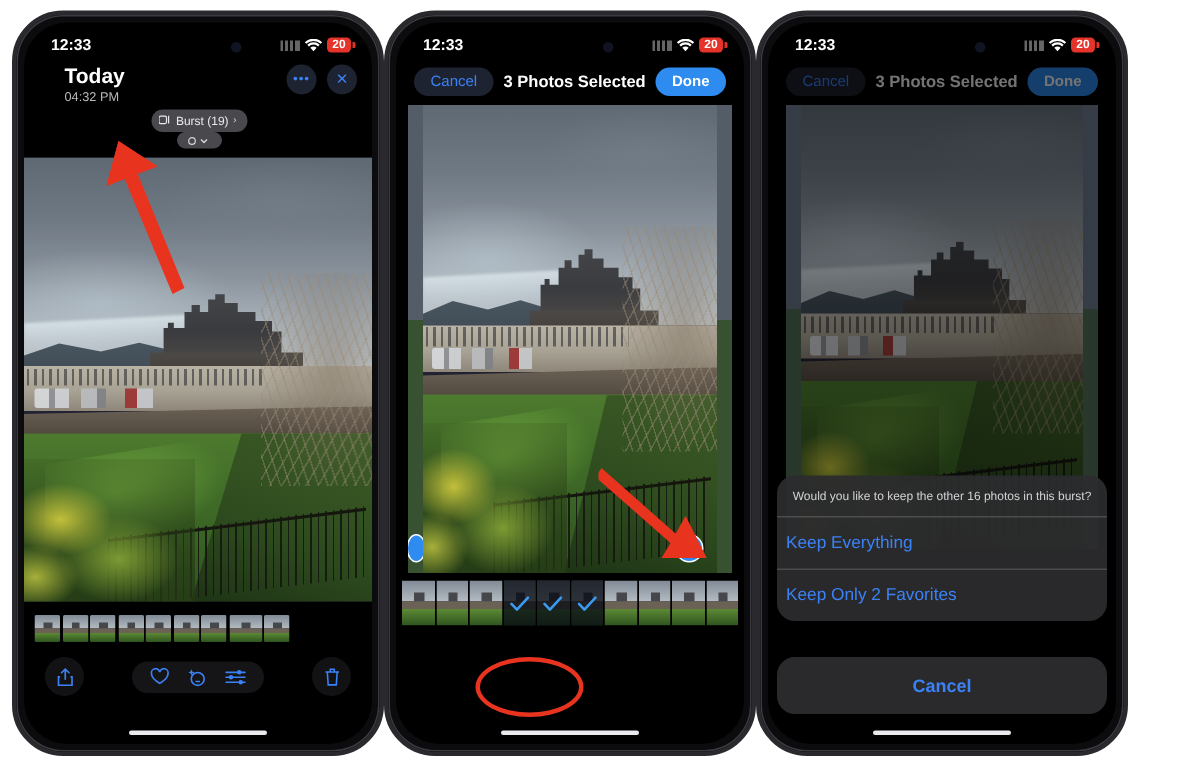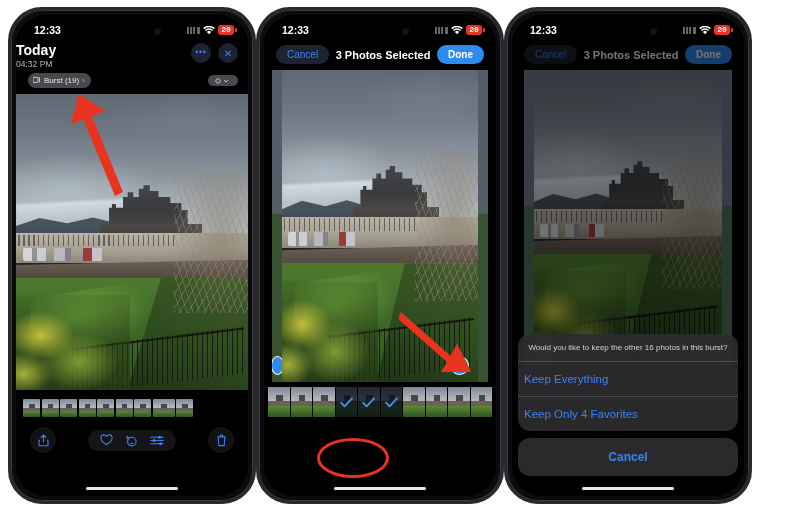--- a/index.html
+++ b/index.html
@@ -88,36 +88,35 @@
     background: #e5332a;
     color: #fff;
     font-size: 8px;
     font-weight: bold;
     border-radius: 3px;
     padding: 1px 3px 1px 3px;
     line-height: 1;
     min-width: 16px;
     text-align: center;
     position: relative;
-    font-family: Liberation Mono, monospace;
   }
   .batt::after {
     content:"";
     position:absolute; right:-2.5px; top:50%;
     transform: translateY(-50%);
     width:1.5px; height:4px;
     background:#e5332a; border-radius:0 1px 1px 0;
   }
 
   
   .nav-today {
     display: flex;
     align-items: flex-start;
     justify-content: space-between;
-    padding: 2px 10px 0 0;
+    padding: 2px 10px 0 27px;
     position: relative;
     z-index: 5;
   }
   .today-title {
     color: #fff; font-size: 14px; font-weight: bold; line-height: 15px;
   }
   .today-sub {
     color: #b9b9be; font-size: 8.5px; line-height: 12px; font-weight: normal;
   }
   .nav-btns { display: flex; gap: 7px; align-items: center; }
@@ -125,21 +124,21 @@
     width: 20px; height: 20px; border-radius: 50%;
     background: #1d2330;
     display: flex; align-items: center; justify-content: center;
     color: #3b82f6; font-size: 10px;
   }
   .circle-btn.dots { letter-spacing: .6px; font-size: 9px; padding-bottom:3px;}
 
   .burst-row {
     display: flex; align-items: center; justify-content: space-between;
     padding: 3px 10px 0 12px;
-    position: relative; z-index: 5;
+    position: relative; z-index: 5; flex-direction: column;
   }
   .burst-badge {
     display: inline-flex; align-items: center; gap: 3px;
     background: #48484d;
     color: #e9e9ec;
     font-size: 8px;
     border-radius: 9px;
     padding: 2.5px 7px 2.5px 5px;
     white-space: nowrap;
   }
@@ -374,21 +373,21 @@
   .tb-icon { color:#3b82f6; display:flex; }
 
   
   .sheet-wrap {
     position:absolute; left:6px; right:6px; bottom: 20px; z-index: 8;
   }
   .sheet {
     background: rgba(44,44,46,.94);
     border-radius: 12px;
     overflow:hidden;
-    margin-bottom: 7px;
+    margin-bottom: 24px;
   }
   .sheet-msg {
     color:#d2d2d6; font-size: 8px;
     text-align:center; padding: 9px 8px 8px;
     border-bottom: .5px solid rgba(255,255,255,.16);
     line-height: 1.2;
   }
   .sheet-item {
     color:#3b82f6; font-size: 11.5px;
     text-align:left; padding: 11px 6px;
@@ -841,21 +840,21 @@
         </div>
         <div class="peek">
             <i style="opacity:.4"></i>
           </div>
       </div>
 
       <div class="sheet-wrap">
         <div class="sheet">
           <div class="sheet-msg">Would you like to keep the other 16 photos in this burst?</div>
           <div class="sheet-item">Keep Everything</div>
-          <div class="sheet-item">Keep Only 4 Favorites</div>
+          <div class="sheet-item">Keep Only 2 Favorites</div>
         </div>
         <div class="sheet-cancel">Cancel</div>
       </div>
 
       <div class="home-ind"></div>
     </div>
   </div>
 
 </div>
 

